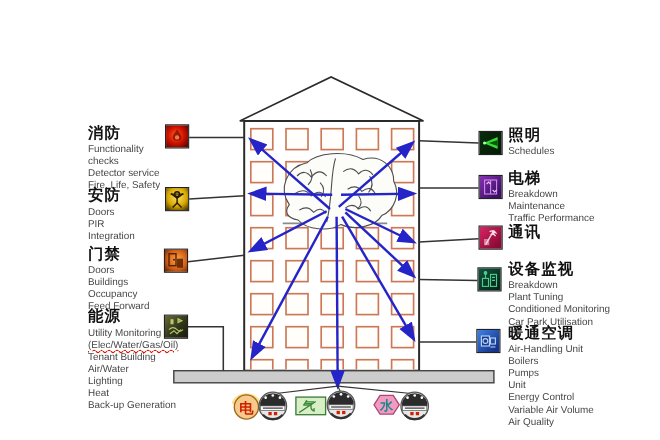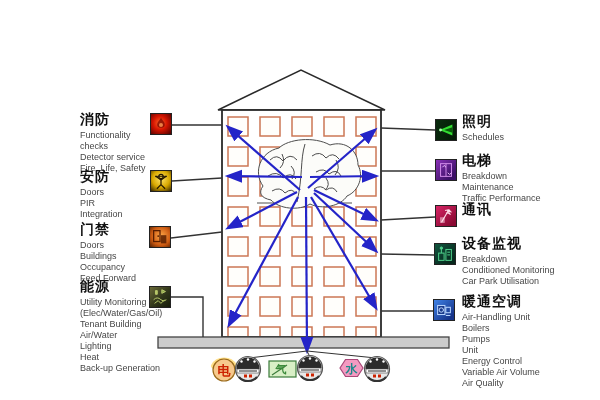--- a/index.html
+++ b/index.html
@@ -3,23 +3,23 @@
 <meta charset="utf-8">
 <style>
   html,body{margin:0;padding:0;background:#fff;}
   #stage{position:relative;width:600px;height:400px;background:#ffffff;overflow:hidden;
          font-family:"Liberation Sans","DejaVu Sans",sans-serif;}
   #gfx{position:absolute;left:0;top:0;}
   .panel{position:absolute;color:#000;}
   .panel.left{left:80px;width:140px;}
   .panel.right{left:462px;width:135px;}
   .ptitle{font-size:14px;font-weight:bold;color:#111;letter-spacing:1px;line-height:16px;margin-bottom:2px;
-          font-family:Liberation Serif, serif;}
+          font-family:Liberation Sans, sans-serif;}
   .pitem{font-size:9px;color:#474747;line-height:11px;white-space:nowrap;}
-  .pitem.spellcheck{text-decoration-style:wavy;text-decoration-color:#dd1100;text-decoration-thickness:1px;}
+  .pitem.spellcheck{text-decoration:underline;text-decoration-style:wavy;text-decoration-color:#dd1100;text-decoration-thickness:1px;}
   .icon{position:absolute;width:22px;height:22px;border:1px solid #222;box-sizing:border-box;}
   .icon svg{display:block;width:100%;height:100%;}
   .ic-fire{background:radial-gradient(circle at 45% 45%,#ff6022 0%,#d41400 45%,#480000 100%);}
   .ic-sec{background:radial-gradient(circle at 50% 40%,#ffe468 0%,#d8a800 55%,#352600 100%);}
   .ic-acc{background:radial-gradient(circle at 55% 45%,#ffa848 0%,#cc5a12 60%,#552000 100%);}
   .ic-ene{background:linear-gradient(135deg,#6a6a38 0%,#30361a 55%,#171d0a 100%);}
   .ic-lig{background:linear-gradient(120deg,#0a2c0e 0%,#041a06 100%);}
   .ic-ele{background:linear-gradient(135deg,#8a32b8 0%,#3c1066 80%);}
   .ic-com{background:linear-gradient(135deg,#d82566 0%,#8a0a33 85%);}
   .ic-equ{background:linear-gradient(135deg,#11553f 0%,#06281c 85%);}
@@ -210,20 +210,21 @@
     <div class="pitem">Breakdown</div>
     <div class="pitem">Maintenance</div>
     <div class="pitem">Traffic Performance</div>
   </div>
   <div class="panel right" style="top:202px">
     <div class="ptitle">通讯</div>
   </div>
   <div class="panel right" style="top:236px">
     <div class="ptitle">设备监视</div>
     <div class="pitem">Breakdown</div>
+    <div class="pitem">Plant Tuning</div>
     <div class="pitem">Conditioned Monitoring</div>
     <div class="pitem">Car Park Utilisation</div>
   </div>
   <div class="panel right" style="top:294px">
     <div class="ptitle">暖通空调</div>
     <div class="pitem">Air-Handling Unit</div>
     <div class="pitem">Boilers</div>
     <div class="pitem">Pumps</div>
     <div class="pitem">Unit</div>
     <div class="pitem">Energy Control</div>

